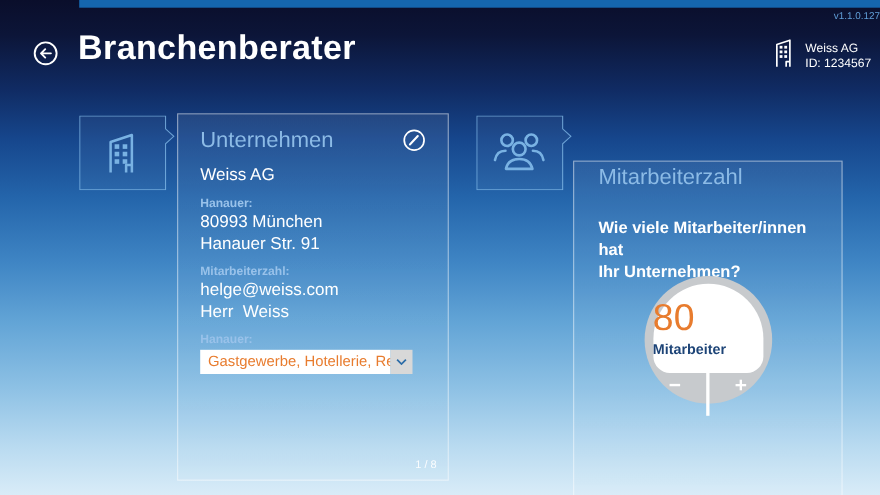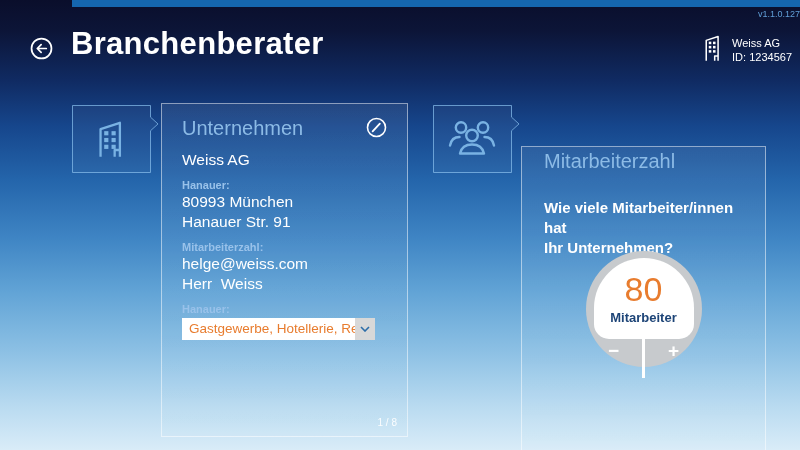--- a/index.html
+++ b/index.html
@@ -41,21 +41,21 @@
   .dd-text{flex:1;background:#fff;color:#e87c2e;font-size:13.5px;line-height:22px;padding:0 7px;white-space:nowrap;overflow:hidden;}
   .dd-btn{width:20px;background:#d8d8d8;display:flex;align-items:center;justify-content:center;}
 
   .page-indicator{position:absolute;right:10px;bottom:8px;font-size:10px;color:rgba(255,255,255,.92);}
 
   .question{margin:24px 0 0 0;font-size:15px;font-weight:bold;color:#fff;line-height:20px;}
 
   .counter{position:absolute;left:50%;top:104px;transform:translateX(-50%);
     width:116px;height:116px;border-radius:50%;background:#c7cacd;}
   .counter-inner{position:absolute;left:8px;top:7px;width:100px;height:81px;
-    background:#fff;border-radius:50px 50px 15px 15px;text-align:center;}
+    background:#fff;border-radius:50px 50px 15px 15px;}
   .count{font-size:34px;line-height:36px;margin-top:13px;color:#e87c2e;}
   .count-unit{font-size:13px;font-weight:600;color:#1d4477;margin-top:3px;}
   .ctr-btn{position:absolute;bottom:4px;width:40px;height:24px;line-height:24px;
     background:none;border:none;padding:0;color:#fff;font-size:19px;font-weight:bold;cursor:pointer;}
   .ctr-minus{left:8px;}
   .ctr-plus{right:8px;}
   .ctr-divider{position:absolute;left:50%;margin-left:-1.5px;top:86px;width:3px;height:41px;background:#fff;}
 </style>
 </head>
 <body>

